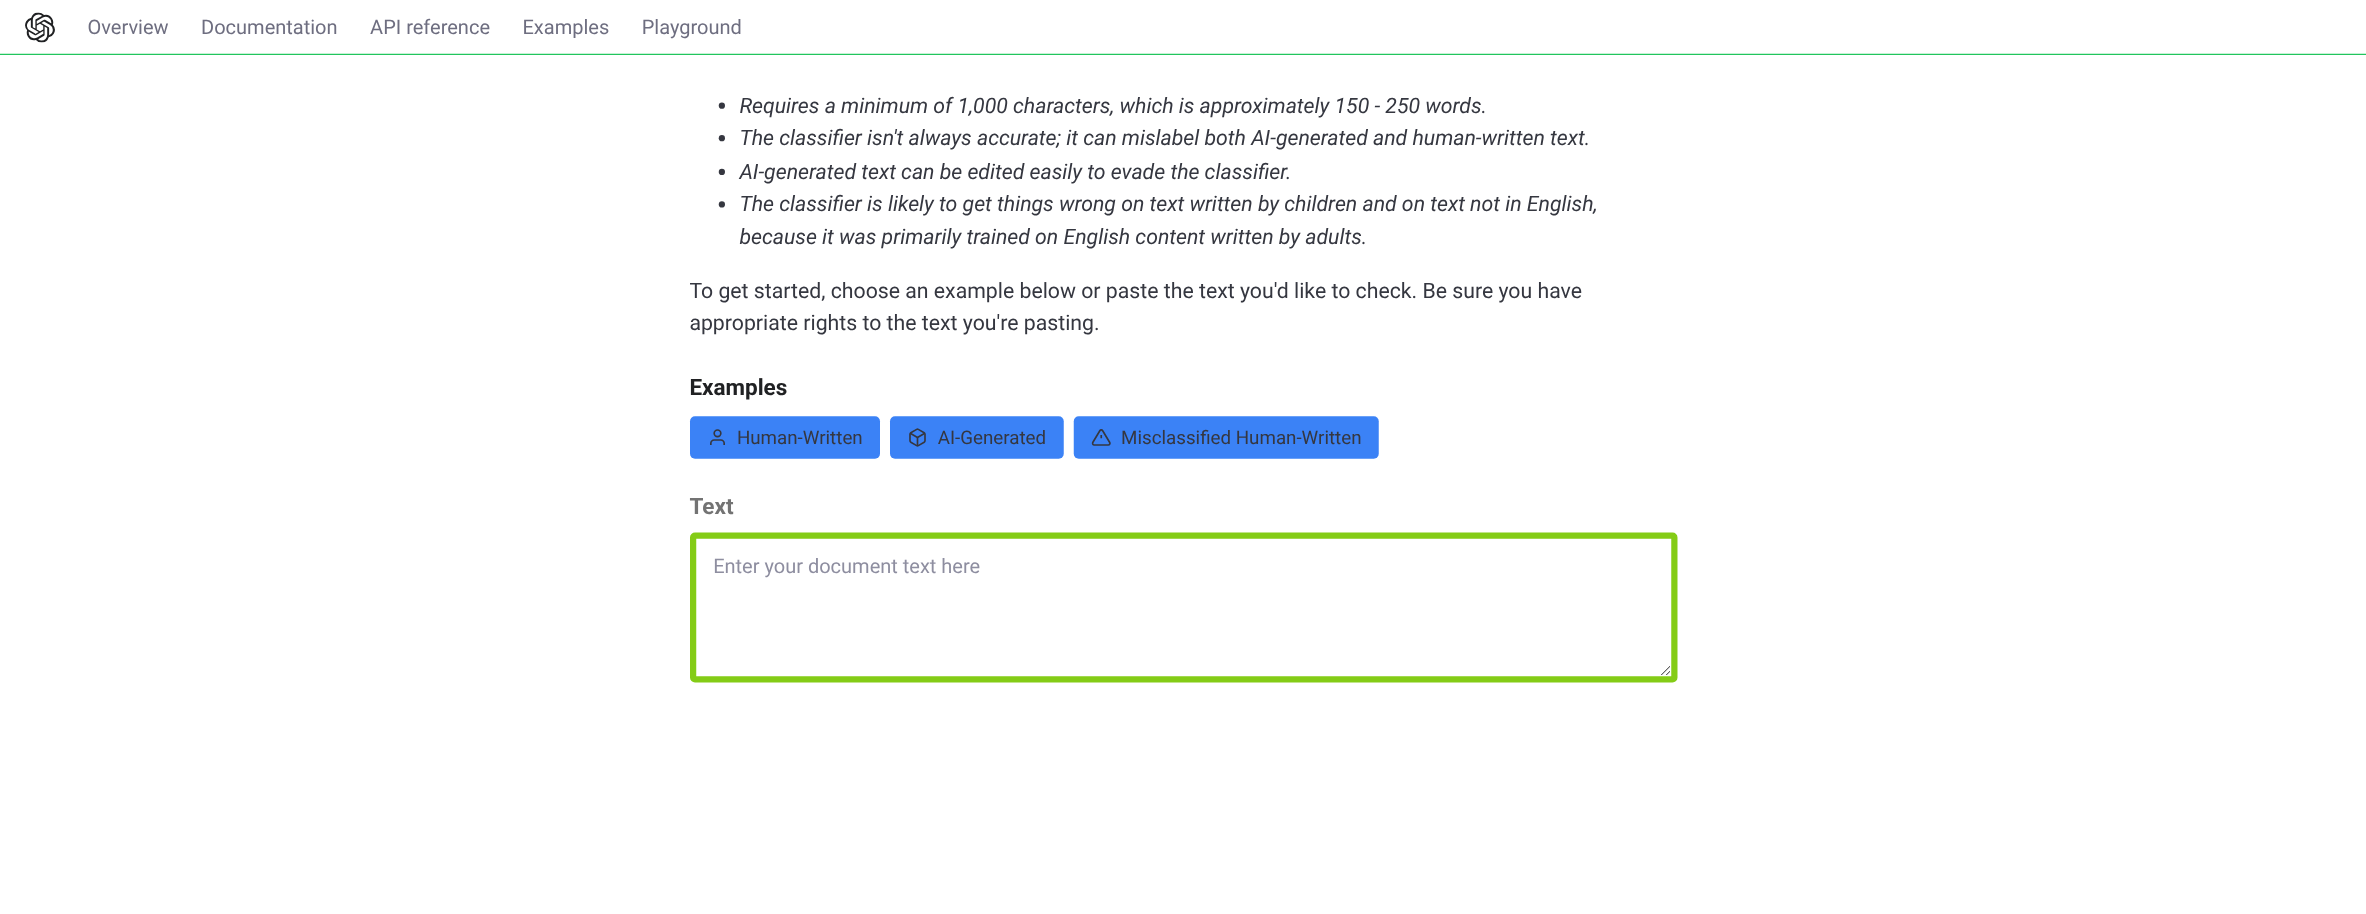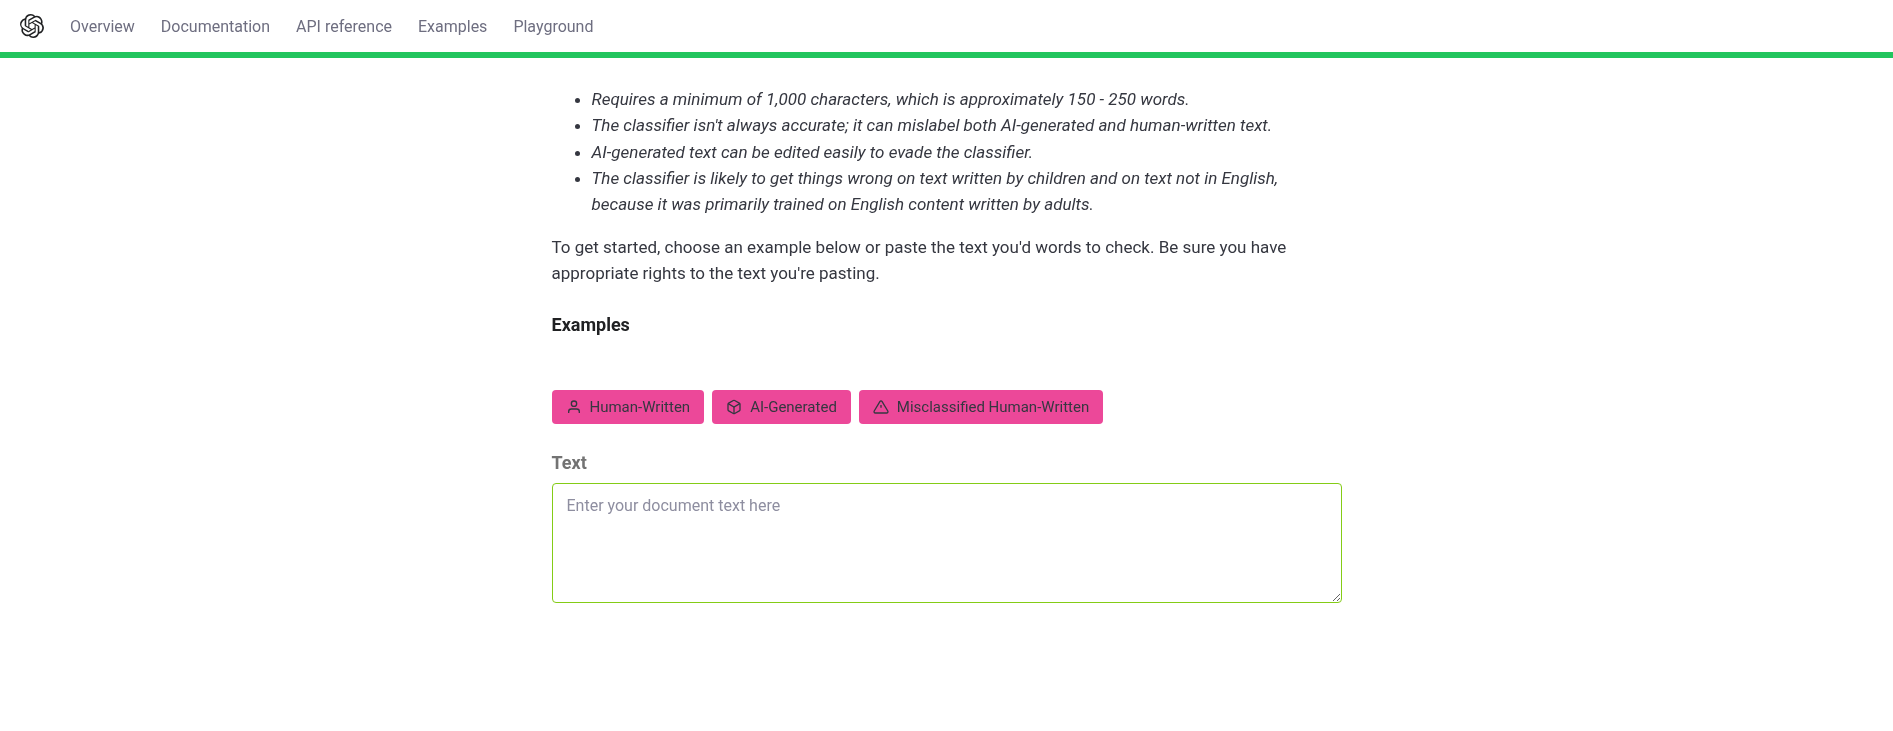--- a/index.html
+++ b/index.html
@@ -10,22 +10,22 @@
     body {
       font-family: -apple-system, BlinkMacSystemFont, "Segoe UI", Roboto, Helvetica, Arial, sans-serif;
       color: #202123;
       background: #ffffff;
     }
     .header {
       display: flex;
       align-items: center;
       justify-content: space-between;
       padding: 0 20px;
-      height: 58px;
-      border-bottom: 6px solid #22c55e;
+      height: 44px;
+      border-bottom: 1px solid #22c55e;
     }
     .header-left {
       display: flex;
       align-items: center;
       gap: 26px;
     }
     .logo {
       width: 24px;
       height: 24px;
       display: flex;
@@ -119,44 +119,43 @@
     }
     .example-buttons {
       display: flex;
       gap: 8px;
       margin-bottom: 28px;
     }
     .example-btn {
       display: inline-flex;
       align-items: center;
       gap: 8px;
-      background: #ec4899;
+      background: #3b82f6;
       border: none;
       border-radius: 4px;
       padding: 8px 14px;
       font-size: 15px;
       color: #353740;
       cursor: pointer;
       font-family: inherit;
-      margin-top: 43px;
     }
     .example-btn svg {
       width: 16px;
       height: 16px;
     }
     .text-heading {
       font-size: 18px;
       font-weight: 700;
       color: #737373;
       margin-bottom: 10px;
     }
     .text-input {
       width: 100%;
       min-height: 120px;
-      border: 1px solid #84cc16;
+      border: 5px solid #84cc16;
       border-radius: 4px;
       padding: 12px 14px;
       font-size: 16px;
       font-family: inherit;
       color: #353740;
       resize: vertical;
     }
     .text-input::placeholder {
       color: #8e8ea0;
     }
@@ -185,21 +184,21 @@
 </header>
 
 <main class="content">
   <ul class="limitations-list">
     <li>Requires a minimum of 1,000 characters, which is approximately 150 - 250 words.</li>
     <li>The classifier isn't always accurate; it can mislabel both AI-generated and human-written text.</li>
     <li>AI-generated text can be edited easily to evade the classifier.</li>
     <li>The classifier is likely to get things wrong on text written by children and on text not in English, because it was primarily trained on English content written by adults.</li>
   </ul>
 
-  <p class="intro-text">To get started, choose an example below or paste the text you'd words to check. Be sure you have appropriate rights to the text you're pasting.</p>
+  <p class="intro-text">To get started, choose an example below or paste the text you'd like to check. Be sure you have appropriate rights to the text you're pasting.</p>
 
   <h3 class="examples-heading">Examples</h3>
   <div class="example-buttons">
     <button class="example-btn">
       <svg class="icon-svg" viewBox="0 0 24 24" fill="none" stroke="#353740" stroke-width="2">
         <path d="M20 21v-2a4 4 0 0 0-4-4H8a4 4 0 0 0-4 4v2"></path>
         <circle cx="12" cy="7" r="4"></circle>
       </svg>
       <span>Human-Written</span>
     </button>

